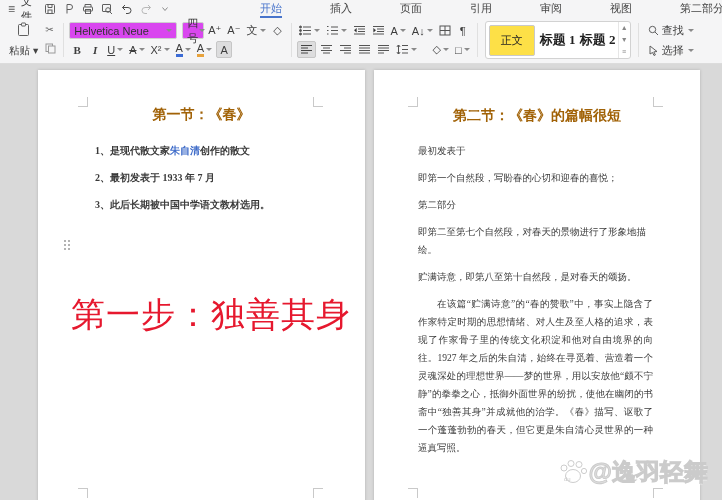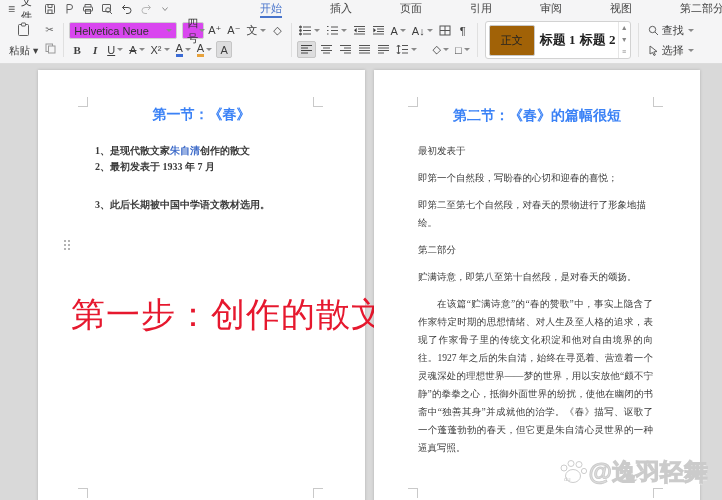--- a/index.html
+++ b/index.html
@@ -39,37 +39,37 @@
   .fontname{width:108px;}
   .fontsize{width:22px;margin-left:3px;}
   .serifB{font-family:"Liberation Serif","DejaVu Serif",serif;font-weight:bold;}
   .u-blue{border-bottom:3px solid #3c6cd6;line-height:11px;}
   .u-orange{border-bottom:3px solid #e8a33d;line-height:11px;}
   .strike{text-decoration:line-through;}
 
   .styles-gallery{display:flex;align-items:stretch;background:#fff;border:1px solid #d2d2d2;border-radius:3px;margin:1px 2px;width:146px;}
   .style-items{display:flex;align-items:center;flex:1;}
   .style-item{flex:1;text-align:center;cursor:pointer;color:#222;white-space:nowrap;}
-  .style-item.body{font-size:11px;border:1px solid #c9c9c9;border-radius:2px;margin:3px;padding:7px 2px;background:#a16207;}
+  .style-item.body{font-size:11px;border:1px solid #c9c9c9;border-radius:2px;margin:3px;padding:7px 2px;background:#fde047;}
   .style-item.h{font-family:"Liberation Serif","DejaVu Serif",serif;font-weight:bold;font-size:13px;}
   .style-arrows{display:flex;flex-direction:column;justify-content:space-around;align-items:center;width:12px;border-left:1px solid #e6e6e6;color:#888;font-size:7px;line-height:6px;cursor:pointer;}
   .findsel{display:flex;flex-direction:column;justify-content:space-around;padding-left:4px;}
   .fsrow{display:flex;align-items:center;gap:3px;color:#3d3d3d;cursor:pointer;}
 
   
   .docarea{position:relative;flex:1;background:var(--canvas-bg);overflow:hidden;}
   .page{position:absolute;top:6px;height:460px;background:#fff;box-shadow:0 0 3px rgba(0,0,0,.18);}
   .page1{left:38px;width:327px;}
   .page2{left:374px;width:326px;}
   .cm{position:absolute;width:10px;height:10px;border:0 solid #c9c9c9;}
   .cm.tl{border-right-width:1px;border-bottom-width:1px;}
   .cm.tr{border-left-width:1px;border-bottom-width:1px;}
   .cm.bl{border-right-width:1px;border-top-width:1px;}
   .cm.br{border-left-width:1px;border-top-width:1px;}
-  .doc-title{position:absolute;left:0;right:0;text-align:center;font-family:"Liberation Serif","DejaVu Serif",serif;font-weight:bold;font-size:14px;color:#3b82f6;}
+  .doc-title{position:absolute;left:0;right:0;text-align:center;font-family:"Liberation Serif","DejaVu Serif",serif;font-weight:bold;font-size:14px;color:#a16207;}
   .p1-item{position:absolute;left:57px;font-family:"Liberation Serif","DejaVu Serif",serif;font-size:10px;font-weight:600;color:#3a3a3a;white-space:nowrap;}
   .p1-item .link{color:var(--link);}
   .drag-handle{position:absolute;left:26px;top:170px;display:grid;grid-template-columns:2px 2px;grid-template-rows:2px 2px 2px;gap:2px;cursor:grab;}
   .drag-handle i{background:#9a9a9a;border-radius:50%;}
   .overlay-red{position:absolute;left:33px;top:222px;font-size:34px;font-weight:500;letter-spacing:1px;color:var(--overlay-red);white-space:nowrap;cursor:move;}
   .p2-body{position:absolute;left:44px;top:72px;width:235px;font-family:"Liberation Serif","DejaVu Serif",serif;font-size:9.5px;line-height:18px;color:#3a3a3a;}
   .p2-body p{margin:0 0 9px 0;}
   .p2-body p.indent{text-indent:2em;}
   .p2-body p.long{text-align:justify;}
 
@@ -338,48 +338,48 @@
 
     <div class="page page1">
       <span class="cm tl" style="left:40px;top:27px;"></span>
       <span class="cm tr" style="left:275px;top:27px;"></span>
       <span class="cm bl" style="left:40px;top:418px;"></span>
       <span class="cm br" style="left:275px;top:418px;"></span>
 
       <div class="doc-title" style="top:36px;">第一节：《春》</div>
 
       <div class="p1-item" style="top:74px;"><span>1、是现代散文家</span><span class="link">朱自清</span><span>创作的散文</span></div>
-      <div class="p1-item" style="top:90px;">2、最初发表于 1933 年 7 月</div>
+      <div class="p1-item" style="top:101px;">2、最初发表于 1933 年 7 月</div>
       <div class="p1-item" style="top:128px;">3、此后长期被中国中学语文教材选用。</div>
 
       <div class="drag-handle">
           <i></i>
           <i></i>
           <i></i>
           <i></i>
           <i></i>
           <i></i>
         </div>
 
-      <div class="overlay-red">第一步：创作的散文</div>
+      <div class="overlay-red">第一步：独善其身</div>
     </div>
 
     <div class="page page2">
       <span class="cm tl" style="left:34px;top:27px;"></span>
       <span class="cm tr" style="left:279px;top:27px;"></span>
       <span class="cm bl" style="left:34px;top:418px;"></span>
       <span class="cm br" style="left:279px;top:418px;"></span>
 
       <div class="doc-title" style="top:37px;">第二节：《春》的篇幅很短</div>
 
       <div class="p2-body">
         <p>最初发表于</p>
         <p>即第一个自然段，写盼春的心切和迎春的喜悦；</p>
+        <p>第二部分</p>
         <p>即第二至第七个自然段，对春天的景物进行了形象地描绘。</p>
-        <p>第二部分</p>
         <p>贮满诗意，即第八至第十自然段，是对春天的颂扬。</p>
         <p class="indent long">在该篇“贮满诗意”的“春的赞歌”中，事实上隐含了作家特定时期的思想情绪、对人生及至人格的追求，表现了作家骨子里的传统文化积淀和他对自由境界的向往。1927 年之后的朱自清，始终在寻觅着、营造着一个灵魂深处的理想世界——梦的世界，用以安放他“颇不宁静”的拳拳之心，抵御外面世界的纷扰，使他在幽闭的书斋中“独善其身”并成就他的治学。《春》描写、讴歌了一个蓬蓬勃勃的春天，但它更是朱自清心灵世界的一种逼真写照。</p>
       </div>
     </div>
 
     <div class="watermark">
       <svg width="28" height="26" viewBox="0 0 28 26">
         <g fill="rgba(255,255,255,0.55)" stroke="#cdcdcd" stroke-width="1">
           <circle cx="5" cy="9" r="3"></circle>
           <circle cx="12" cy="4.5" r="3"></circle>

